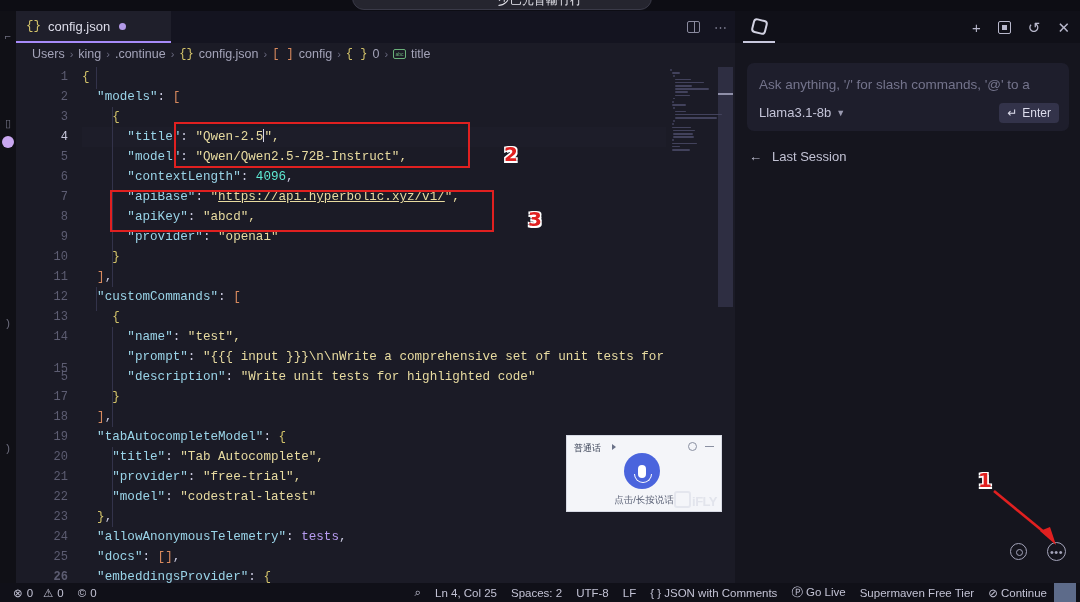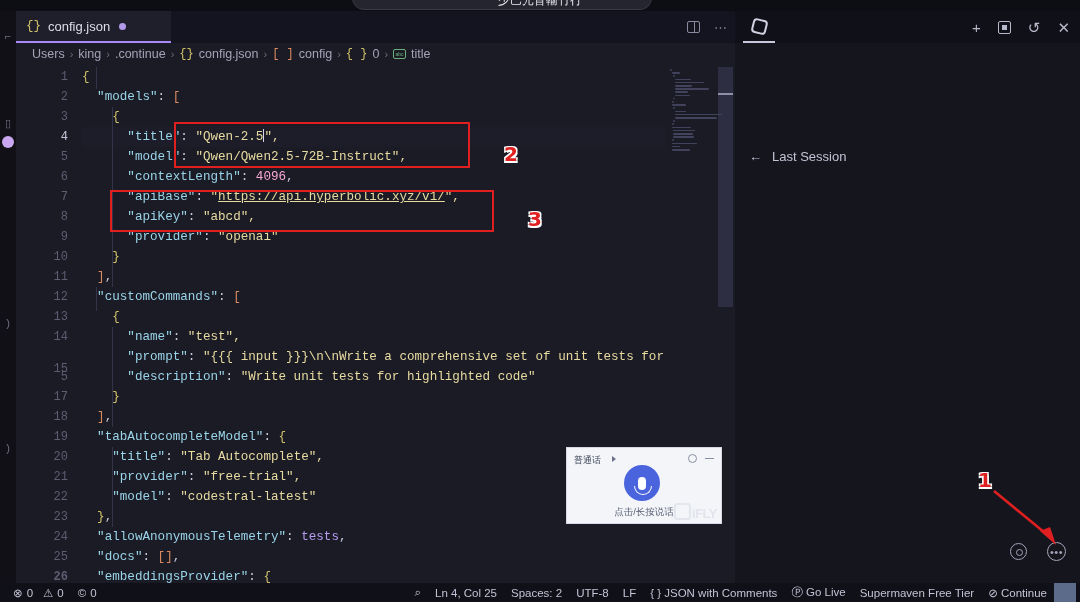--- a/index.html
+++ b/index.html
@@ -71,21 +71,21 @@
   .cl {
     position:absolute; left:0; white-space:pre; font-family:"Liberation Mono", monospace;
     font-size:12.6px; line-height:20px; color:#c8c8de;
   }
   .hl-row { position:absolute; left:66px; width:653px; height:20px; background:#23233050; }
   .indentguide { position:absolute; width:1px; background:#33334a; }
 
   
   .k  { color:#9ad4e8; }   
   .s  { color:#e8dba0; }   
-  .n  { color:#f9a8d4; }   
+  .n  { color:#5eead4; }   
   .b  { color:#b79cf0; }   
   .p  { color:#c8c8de; }   
   .br { color:#d98a5e; }   
   .cbr{ color:#d3c36a; }   
   .lnk{ color:#e8dba0; text-decoration:underline; }
 
   .caret { display:inline-block; width:1px; height:13px; background:#d8d8ea; vertical-align:-2px; }
 
   
   .minimap { position:absolute; left:650px; top:54px; width:69px; height:529px; background:#1b1b26; }
@@ -144,21 +144,21 @@
     position:absolute; left:0; bottom:0; width:1080px; height:19px; background:#101018;
     display:flex; align-items:center; font-size:11.5px; color:#c2c2d4;
   }
   .sb-item { display:flex; align-items:center; gap:4px; padding:0 7px; height:19px; cursor:pointer; white-space:nowrap; }
   .sb-left { display:flex; align-items:center; padding-left:6px; }
   .sb-right { display:flex; align-items:center; margin-left:auto; padding-right:4px; }
   .sb-blue { width:22px; height:19px; background:#5d6b8a; }
 
   
   .voice {
-    position:absolute; left:566px; top:447px; width:156px; height:77px;
+    position:absolute; left:566px; top:435px; width:156px; height:77px;
     background:#f4f5f9; border:1px solid #d7dae4; overflow:hidden;
   }
   .voice-lang { position:absolute; left:7px; top:6px; color:#3c4458; font-size:9px; }
   .voice-tri { position:absolute; left:45px; top:8px; width:0;height:0;
                border-left:4px solid #6a7288; border-top:3px solid transparent; border-bottom:3px solid transparent; }
   .voice-gear {
     position:absolute; right:24px; top:6px; width:9px; height:9px;
     border:1.2px solid #8a90a2; border-radius:50%;
   }
   .voice-min { position:absolute; right:7px; top:10px; width:9px; height:1.4px; background:#8a90a2; }
@@ -342,20 +342,31 @@
         <div class="cont-logo"></div>
       </div>
       <div class="side-acts">
         <div class="sa">+</div>
         <div class="sq-ico"></div>
         <div class="sa">↺</div>
         <div class="sa">✕</div>
       </div>
     </div>
 
+    <div class="composer">
+      <div class="composer-ph">Ask anything, '/' for slash commands, '@' to a</div>
+      <div class="model-sel">
+        <span>Llama3.1-8b</span>
+        <span class="chev">▼</span>
+      </div>
+      <div class="enter-btn">
+        <span>↵</span>
+        <span>Enter</span>
+      </div>
+    </div>
 
     <div class="last-session">
       <span>←</span>
       <span>Last Session</span>
     </div>
 
     <div class="side-foot">
       <div class="gear"></div>
       <div class="dots-circ">•••</div>
     </div>

